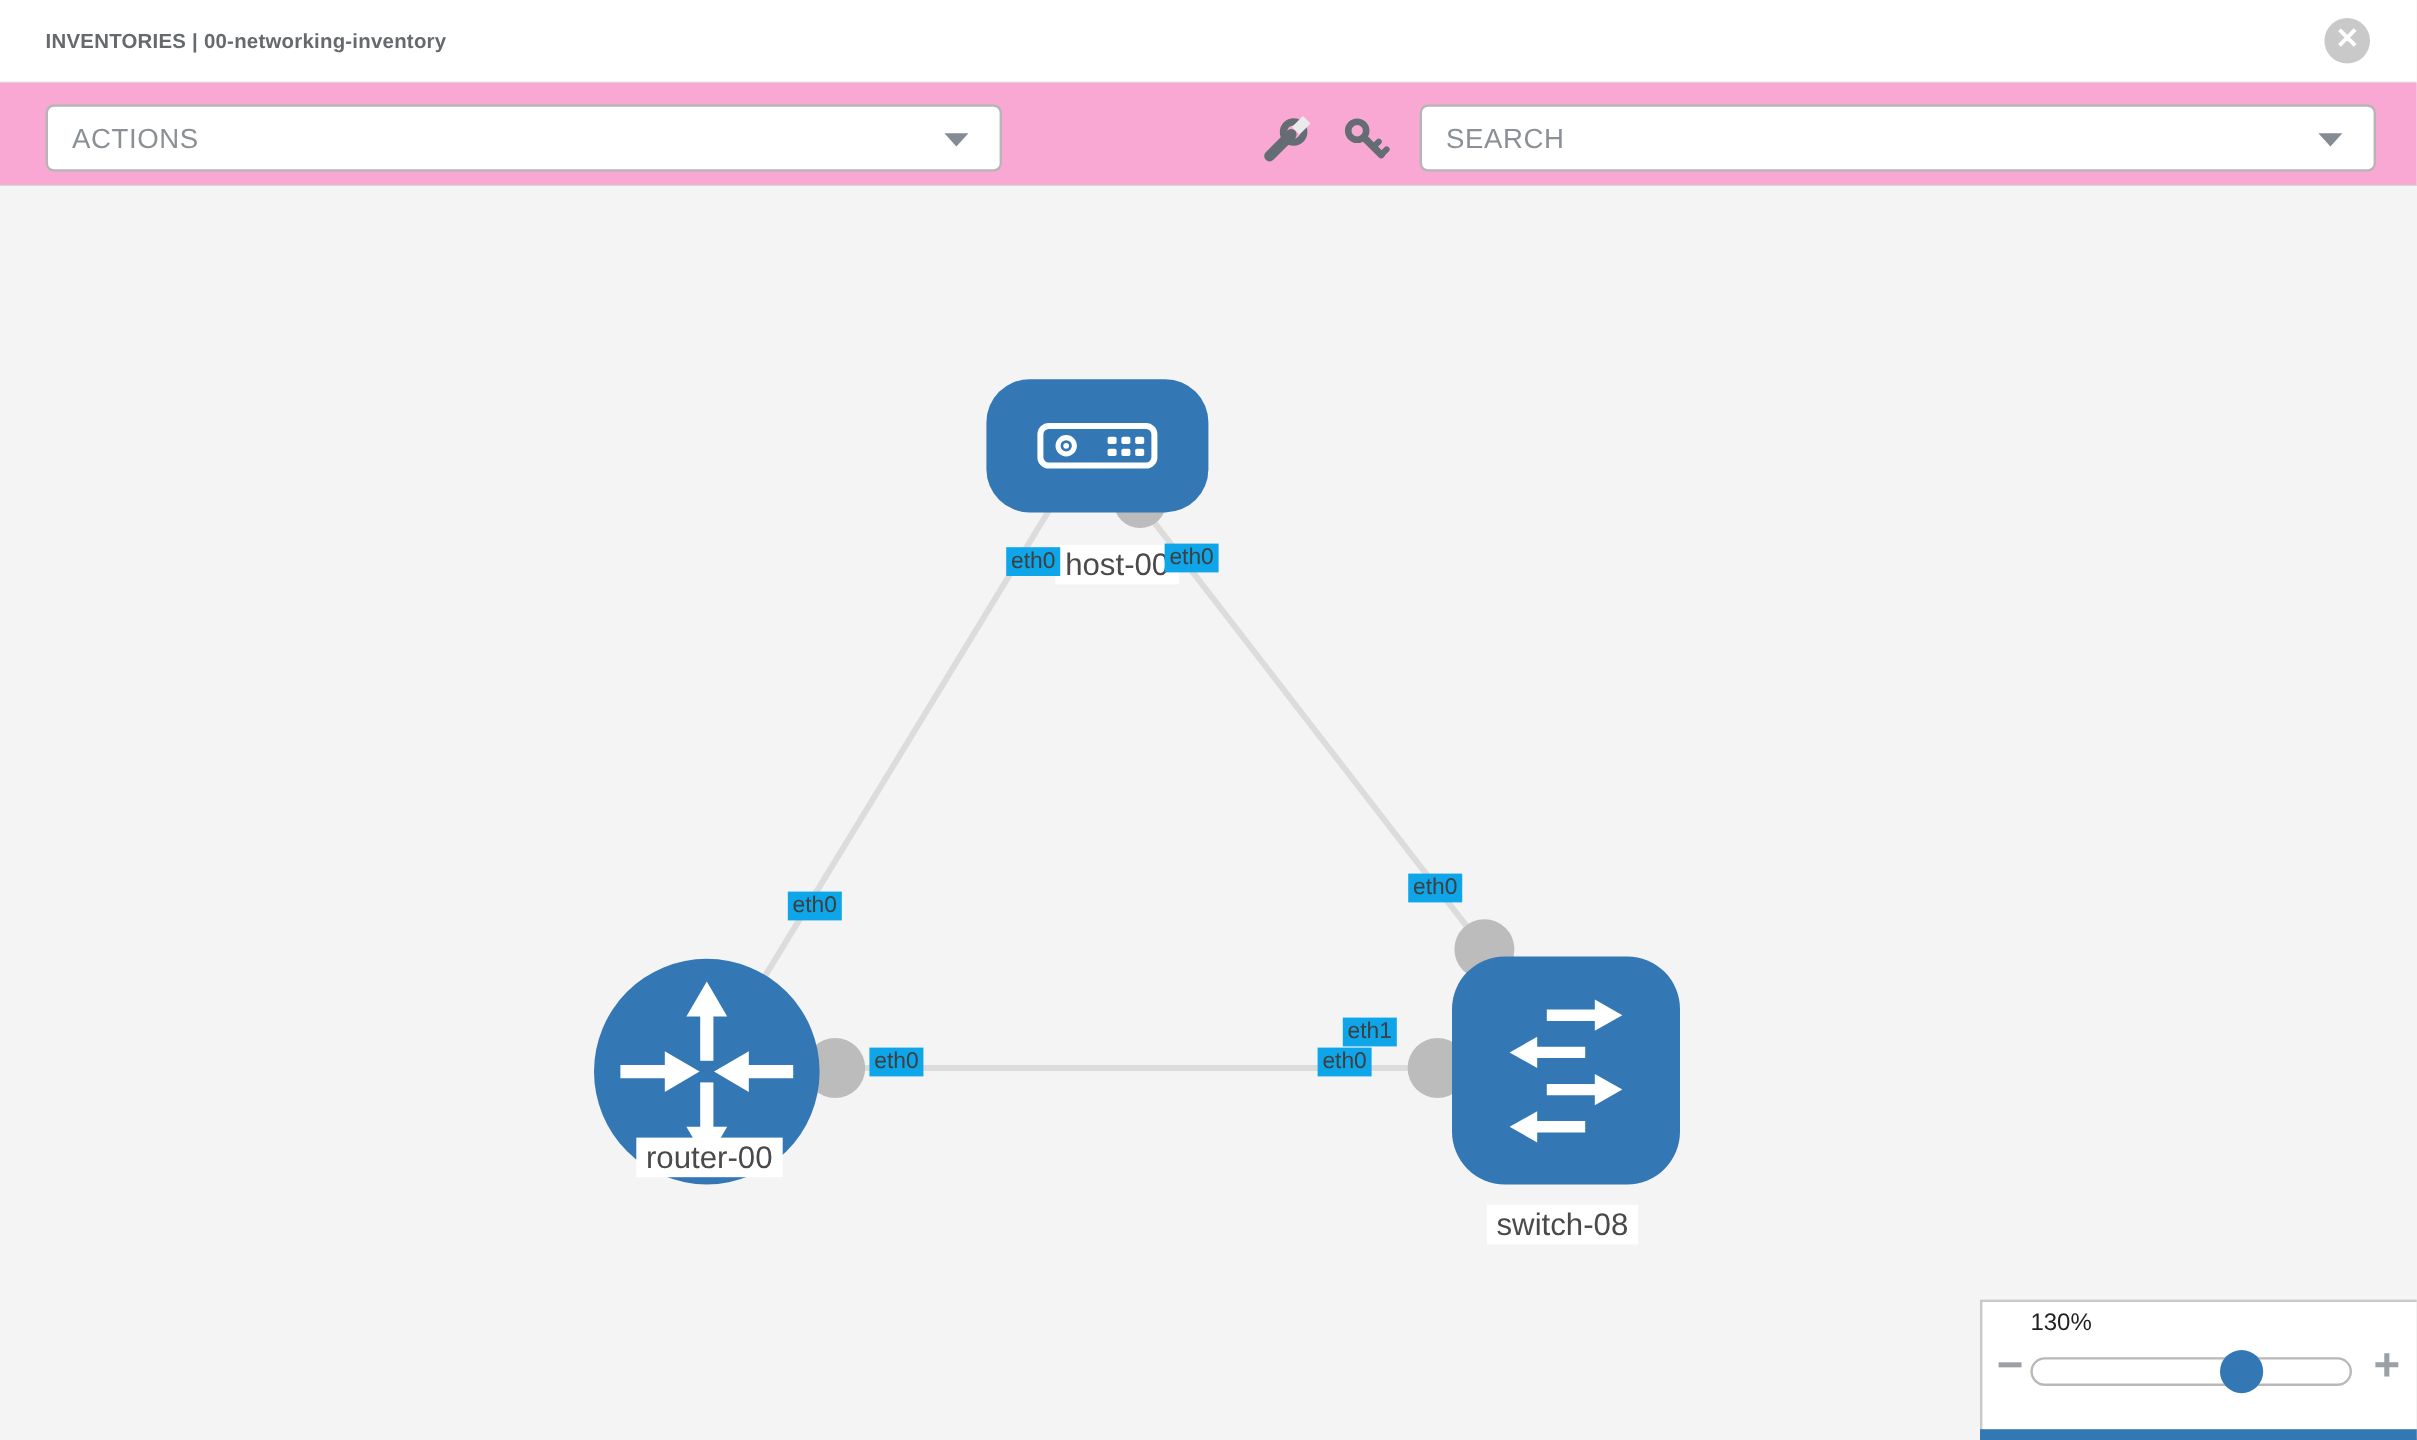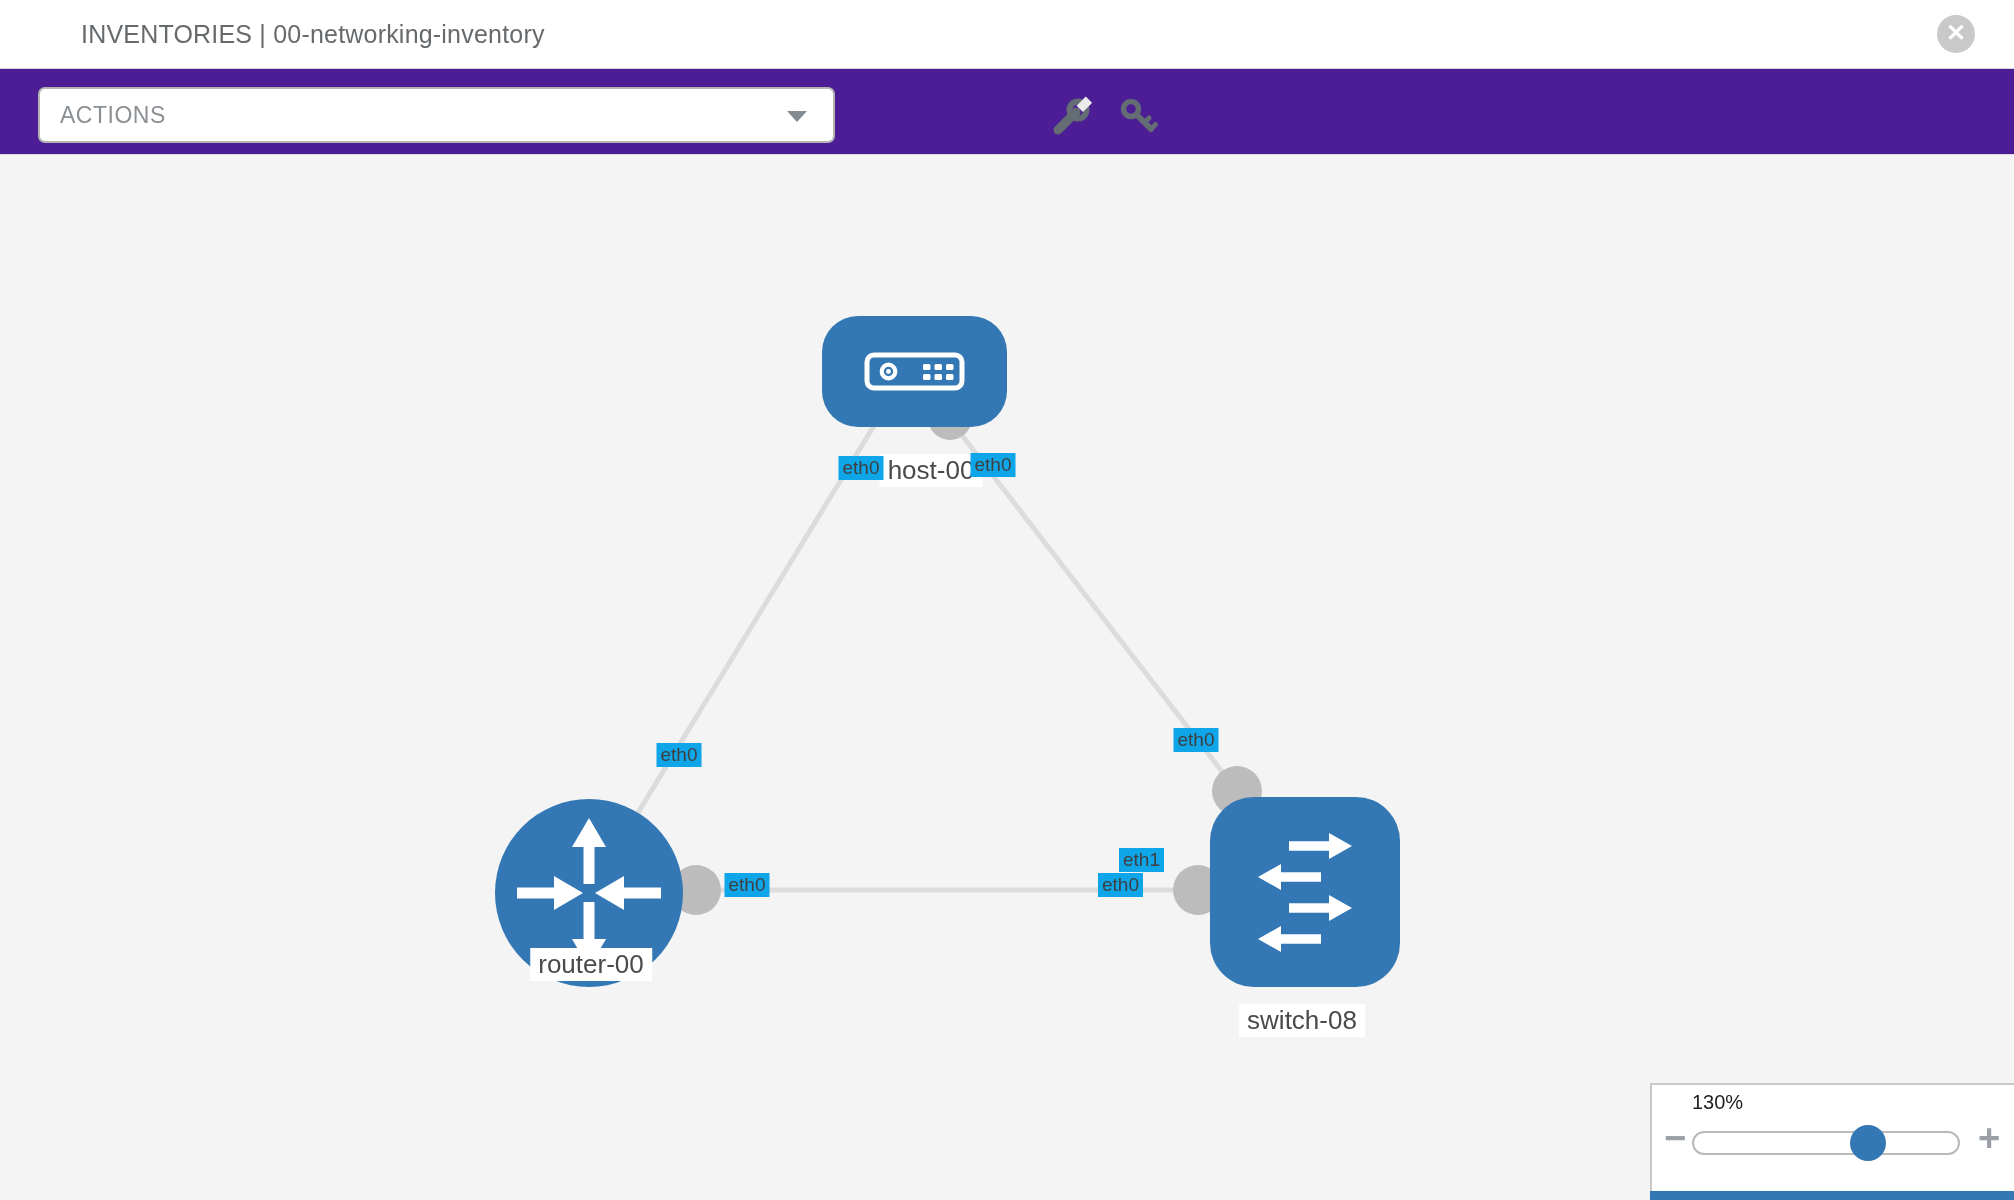--- a/index.html
+++ b/index.html
@@ -4,29 +4,29 @@
 <style>
   * { margin:0; padding:0; box-sizing:border-box; }
   html,body { width:2014px; height:1200px; overflow:hidden;
     font-family:"Liberation Sans", sans-serif; background:#f4f4f4; }
   #page { position:relative; width:2014px; height:1200px; overflow:hidden; }
 
   
   .header { position:absolute; left:0; top:0; width:2014px; height:69px;
     background:#ffffff; border-bottom:1px solid #d8d8d8; z-index:10; }
   .page-title { position:absolute; left:38px; top:0; line-height:69px;
-    font-size:25px; font-weight:normal; color:#666a6d; letter-spacing:0.2px;margin-left:43px; }
+    font-size:17px; font-weight:bold; color:#666a6d; letter-spacing:0.2px; }
   .close-btn { position:absolute; left:1937px; top:15px; width:38px; height:38px;
     border-radius:50%; background:#c9c9c9; cursor:pointer; }
   .close-btn .x { position:absolute; left:0; top:0; width:38px; height:38px;
     line-height:36px; text-align:center; color:#ffffff; font-size:24px; font-weight:bold; }
 
   
   .toolbar { position:absolute; left:0; top:69px; width:2014px; height:86px;
-    background:#4c1d95; border-bottom:1px solid #d8d8d8; z-index:10; }
+    background:#f9a8d4; border-bottom:1px solid #d8d8d8; z-index:10; }
   .dropdown { position:absolute; top:18px; height:56px; background:#ffffff;
     border:2px solid #b5b5b5; border-radius:7px; cursor:pointer; }
   .dd-actions { left:38px; width:797px; }
   .dd-search { left:1183px; width:797px; }
   .dd-label { position:absolute; left:20px; top:0; line-height:52px;
     font-size:23px; color:#8b9095; letter-spacing:0.5px; }
   .caret { position:absolute; right:26px; top:22px; width:0; height:0;
     border-left:10px solid transparent; border-right:10px solid transparent;
     border-top:11px solid #848b92; }
   .tool-btn { position:absolute; top:27px; width:42px; height:42px; cursor:pointer; }
@@ -166,20 +166,24 @@
       <svg width="42" height="42" viewBox="-21 -21 42 42">
         <g stroke="#646c74" fill="none" stroke-linecap="round">
           <circle cx="-8" cy="-8" r="7.5" stroke-width="5.5"></circle>
           <line x1="-2.5" y1="-2.5" x2="12" y2="12" stroke-width="6"></line>
           <line x1="5.5" y1="5.5" x2="10" y2="1" stroke-width="5"></line>
           <line x1="12" y1="12" x2="16.5" y2="7.5" stroke-width="5"></line>
         </g>
       </svg>
     </div>
 
+    <div class="dropdown dd-search">
+      <div class="dd-label">SEARCH</div>
+      <div class="caret"></div>
+    </div>
   </div>
 
   <div class="zoom-panel">
     <div class="zoom-level">130%</div>
     <div class="zoom-minus">−</div>
     <div class="slider-track">
       <div class="slider-thumb"></div>
     </div>
     <div class="zoom-plus">+</div>
     <div class="key-strip"></div>

